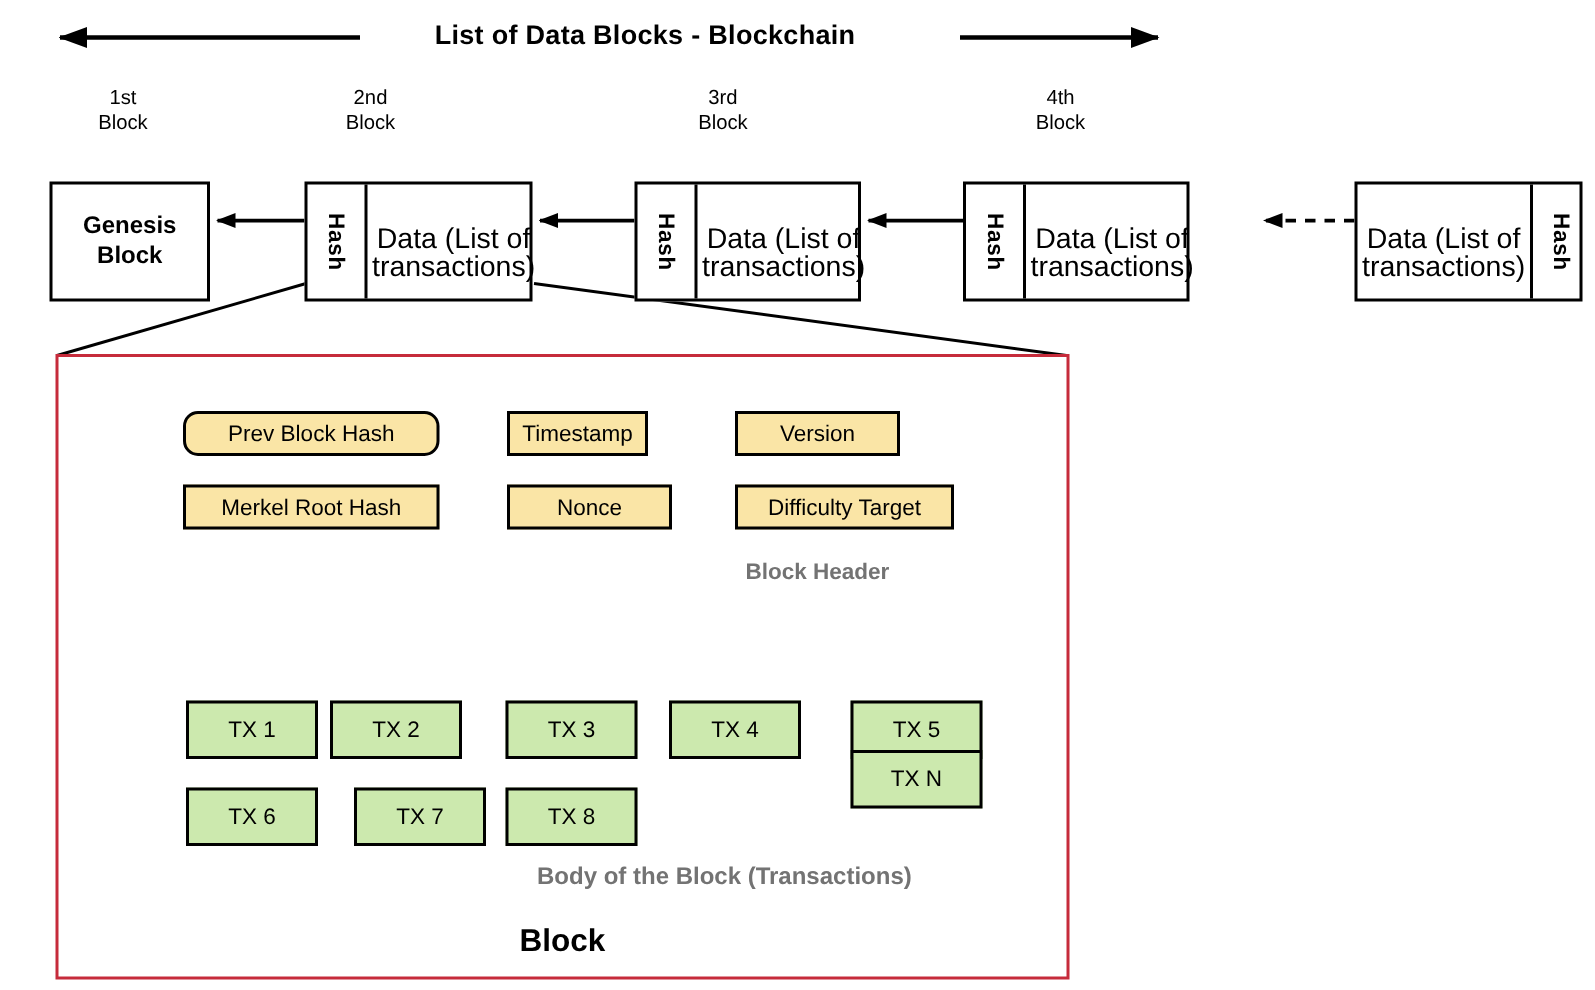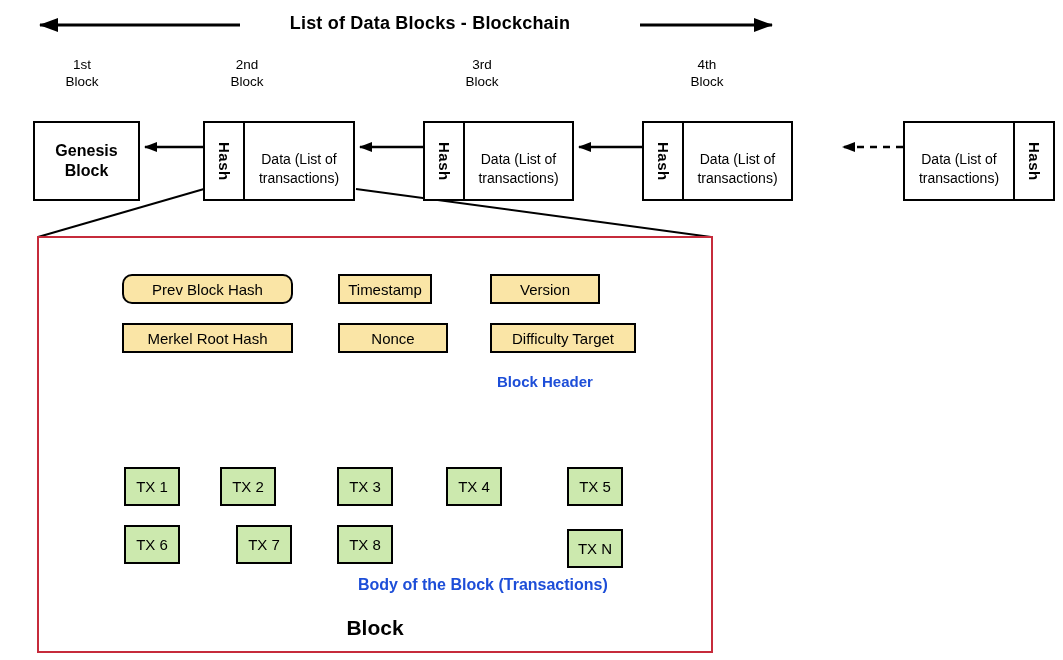--- a/index.html
+++ b/index.html
@@ -30,43 +30,43 @@
   }
   .hash-cell {
     width:38px; display:flex; align-items:center; justify-content:center;
     flex:0 0 38px;
   }
   .hash-cell span { writing-mode:vertical-rl; font-weight:bold; font-size:15px; letter-spacing:.5px; }
   .hash-left  { border-right:2px solid #000; }
   .hash-right { border-left:2px solid #000; }
   .data-cell {
     flex:1; display:flex; align-items:center; justify-content:center;
-    text-align:center; font-size:14px; line-height:19px; padding:0 3px;margin-top:16px;
+    text-align:center; font-size:19px; line-height:19px; padding:0 3px;margin-top:16px;
   }
   .b2 { left:203px; width:152px; }
   .b3 { left:423px; width:151px; }
   .b4 { left:642px; width:151px; }
   .b5 { left:903px; width:152px; }
 
   .big-box {
     position:absolute; left:37px; top:236px; width:676px; height:417px;
     box-sizing:border-box; border:2px solid #C62B3B; background:#fff;
   }
 
   .field {
     position:absolute; height:30px; box-sizing:border-box; border:2px solid #000;
     background:#FAE5A6; display:flex; align-items:center; justify-content:center;
     font-size:15px;
   }
   .tx {
-    position:absolute; width:56px; height:39px; box-sizing:border-box; border:2px solid #000;
+    position:absolute; width:88px; height:39px; box-sizing:border-box; border:2px solid #000;
     background:#CCE9AE; display:flex; align-items:center; justify-content:center;
     font-size:15px;
   }
-  .lbl-red { position:absolute; color:#1d4ed8; font-weight:bold; }
+  .lbl-red { position:absolute; color:#737373; font-weight:bold; }
   .block-header-lbl { left:497px; top:373px; font-size:15px; }
   .body-lbl { left:358px; top:576px; font-size:16px; }
   .block-lbl {
     position:absolute; left:37px; top:616px; width:676px; text-align:center;
     font-size:21px; font-weight:bold;
   }
 </style>
 </head>
 <body>
 
@@ -162,19 +162,19 @@
   <div class="lbl-red block-header-lbl">Block Header</div>
 
   <div class="tx" style="left:124px; top:467px;">TX 1</div>
   <div class="tx" style="left:220px; top:467px;">TX 2</div>
   <div class="tx" style="left:337px; top:467px;">TX 3</div>
   <div class="tx" style="left:446px; top:467px;text-align:right;">TX 4</div>
   <div class="tx" style="left:567px; top:467px;">TX 5</div>
   <div class="tx" style="left:124px; top:525px;">TX 6</div>
   <div class="tx" style="left:236px; top:525px;">TX 7</div>
   <div class="tx" style="left:337px; top:525px;">TX 8</div>
-  <div class="tx" style="left:567px; top:529px;">TX N</div>
+  <div class="tx" style="left:567px; top:500px;">TX N</div>
 
   <div class="lbl-red body-lbl">Body of the Block (Transactions)</div>
 
   <div class="block-lbl">Block</div>
 
 </div>
 
 </body></html>

